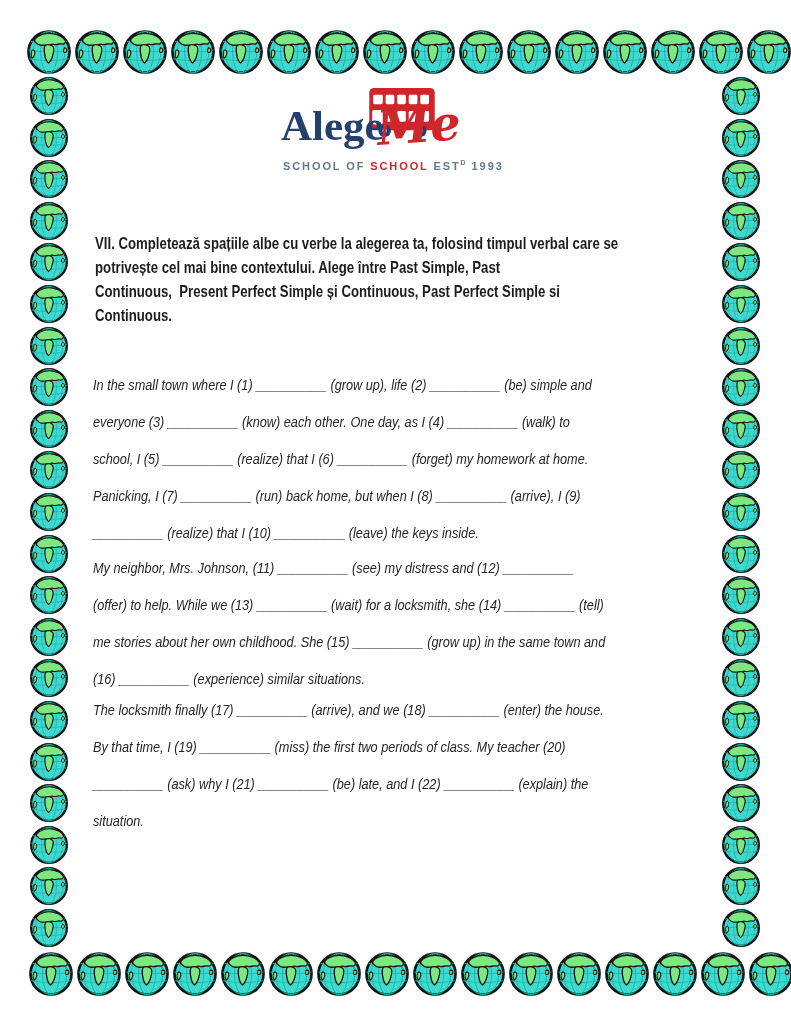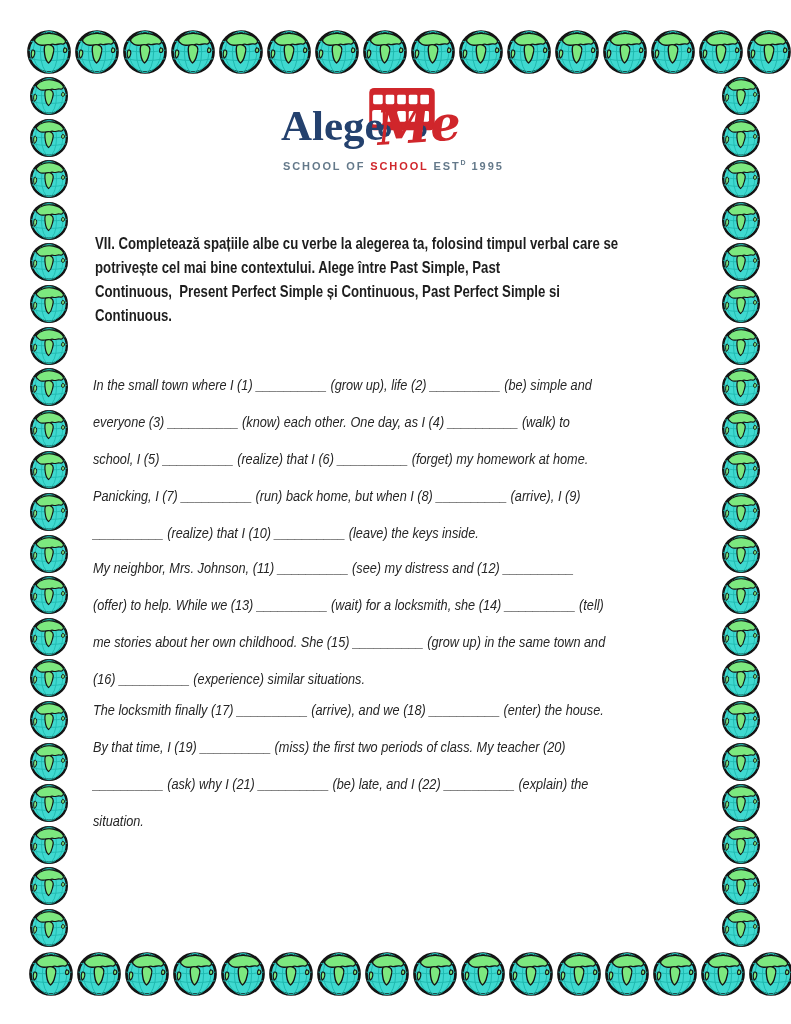--- a/index.html
+++ b/index.html
@@ -326,21 +326,21 @@
       <rect x="7" y="25" width="11" height="15" rx="2" fill="#ffffff"></rect>
       <circle cx="20" cy="46.5" r="6.5" fill="#24416e"></circle>
       <circle cx="20" cy="46.5" r="2.3" fill="#ffffff"></circle>
       <circle cx="57" cy="46.5" r="6.5" fill="#24416e"></circle>
       <circle cx="57" cy="46.5" r="2.3" fill="#ffffff"></circle>
     </svg>
     <div class="brand">
       <span class="brand-follow">Alege</span><span class="brand-me">Me</span>
     </div>
     <div class="tagline">
-      <span>SCHOOL OF </span><span class="red">SCHOOL</span><span> EST</span><sup>D</sup><span> 1995</span>
+      <span>SCHOOL OF </span><span class="red">SCHOOL</span><span> EST</span><sup>D</sup><span> 1993</span>
     </div>
   </div>
 
   <div class="instructions">
       <div class="line">VII. Completează spațiile albe cu verbe la alegerea ta, folosind timpul verbal care se</div>
       <div class="line">potrivește cel mai bine contextului. Alege între Past Simple, Past</div>
       <div class="line">Continuous,  Present Perfect Simple și Continuous, Past Perfect Simple si</div>
       <div class="line">Continuous.</div>
     </div>
 

